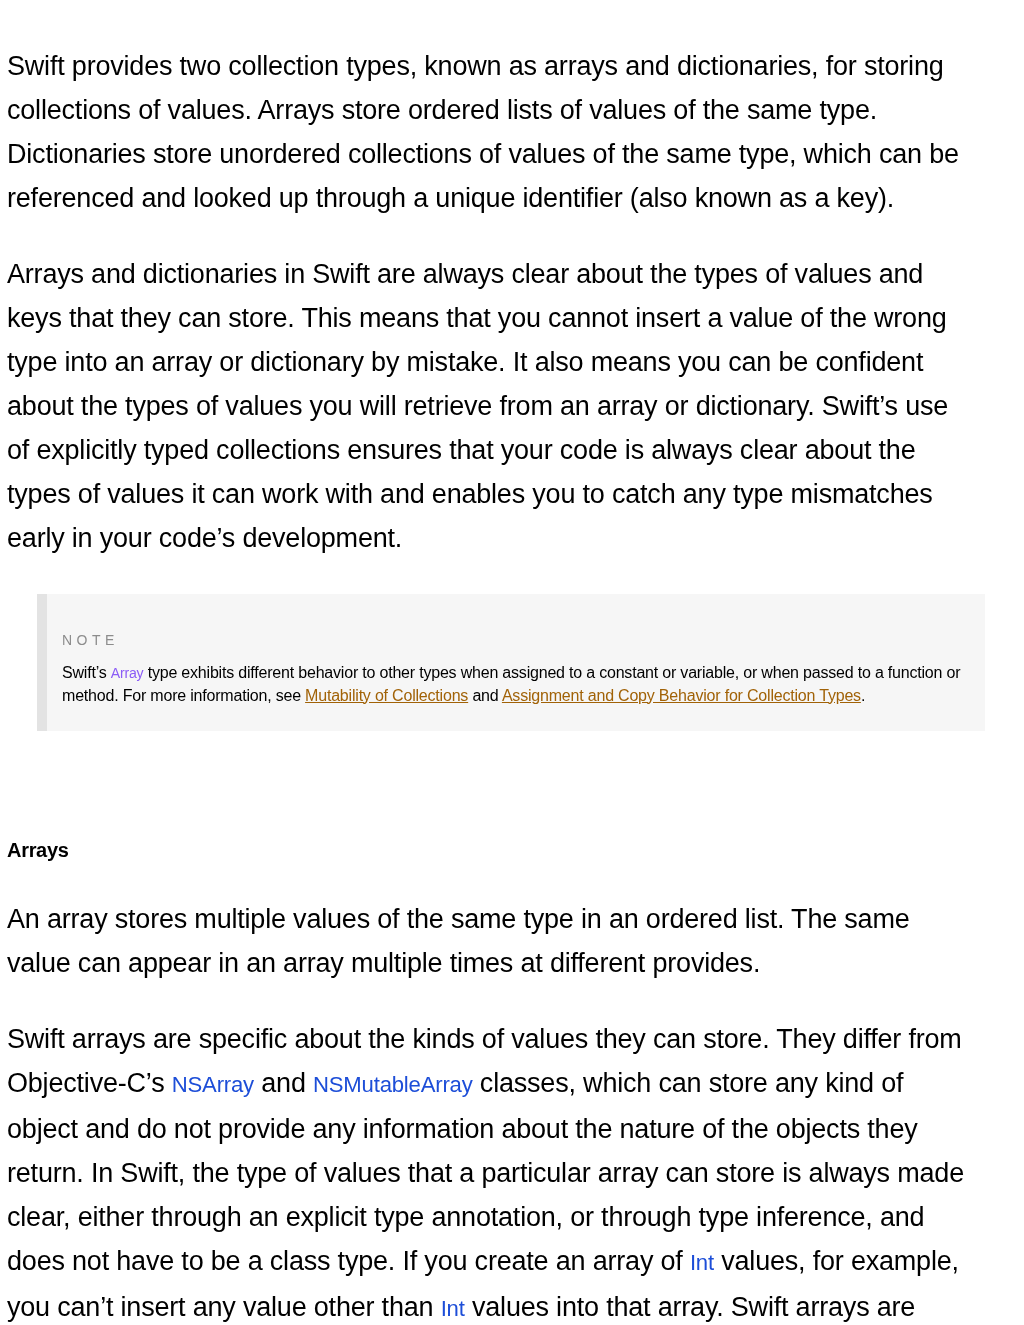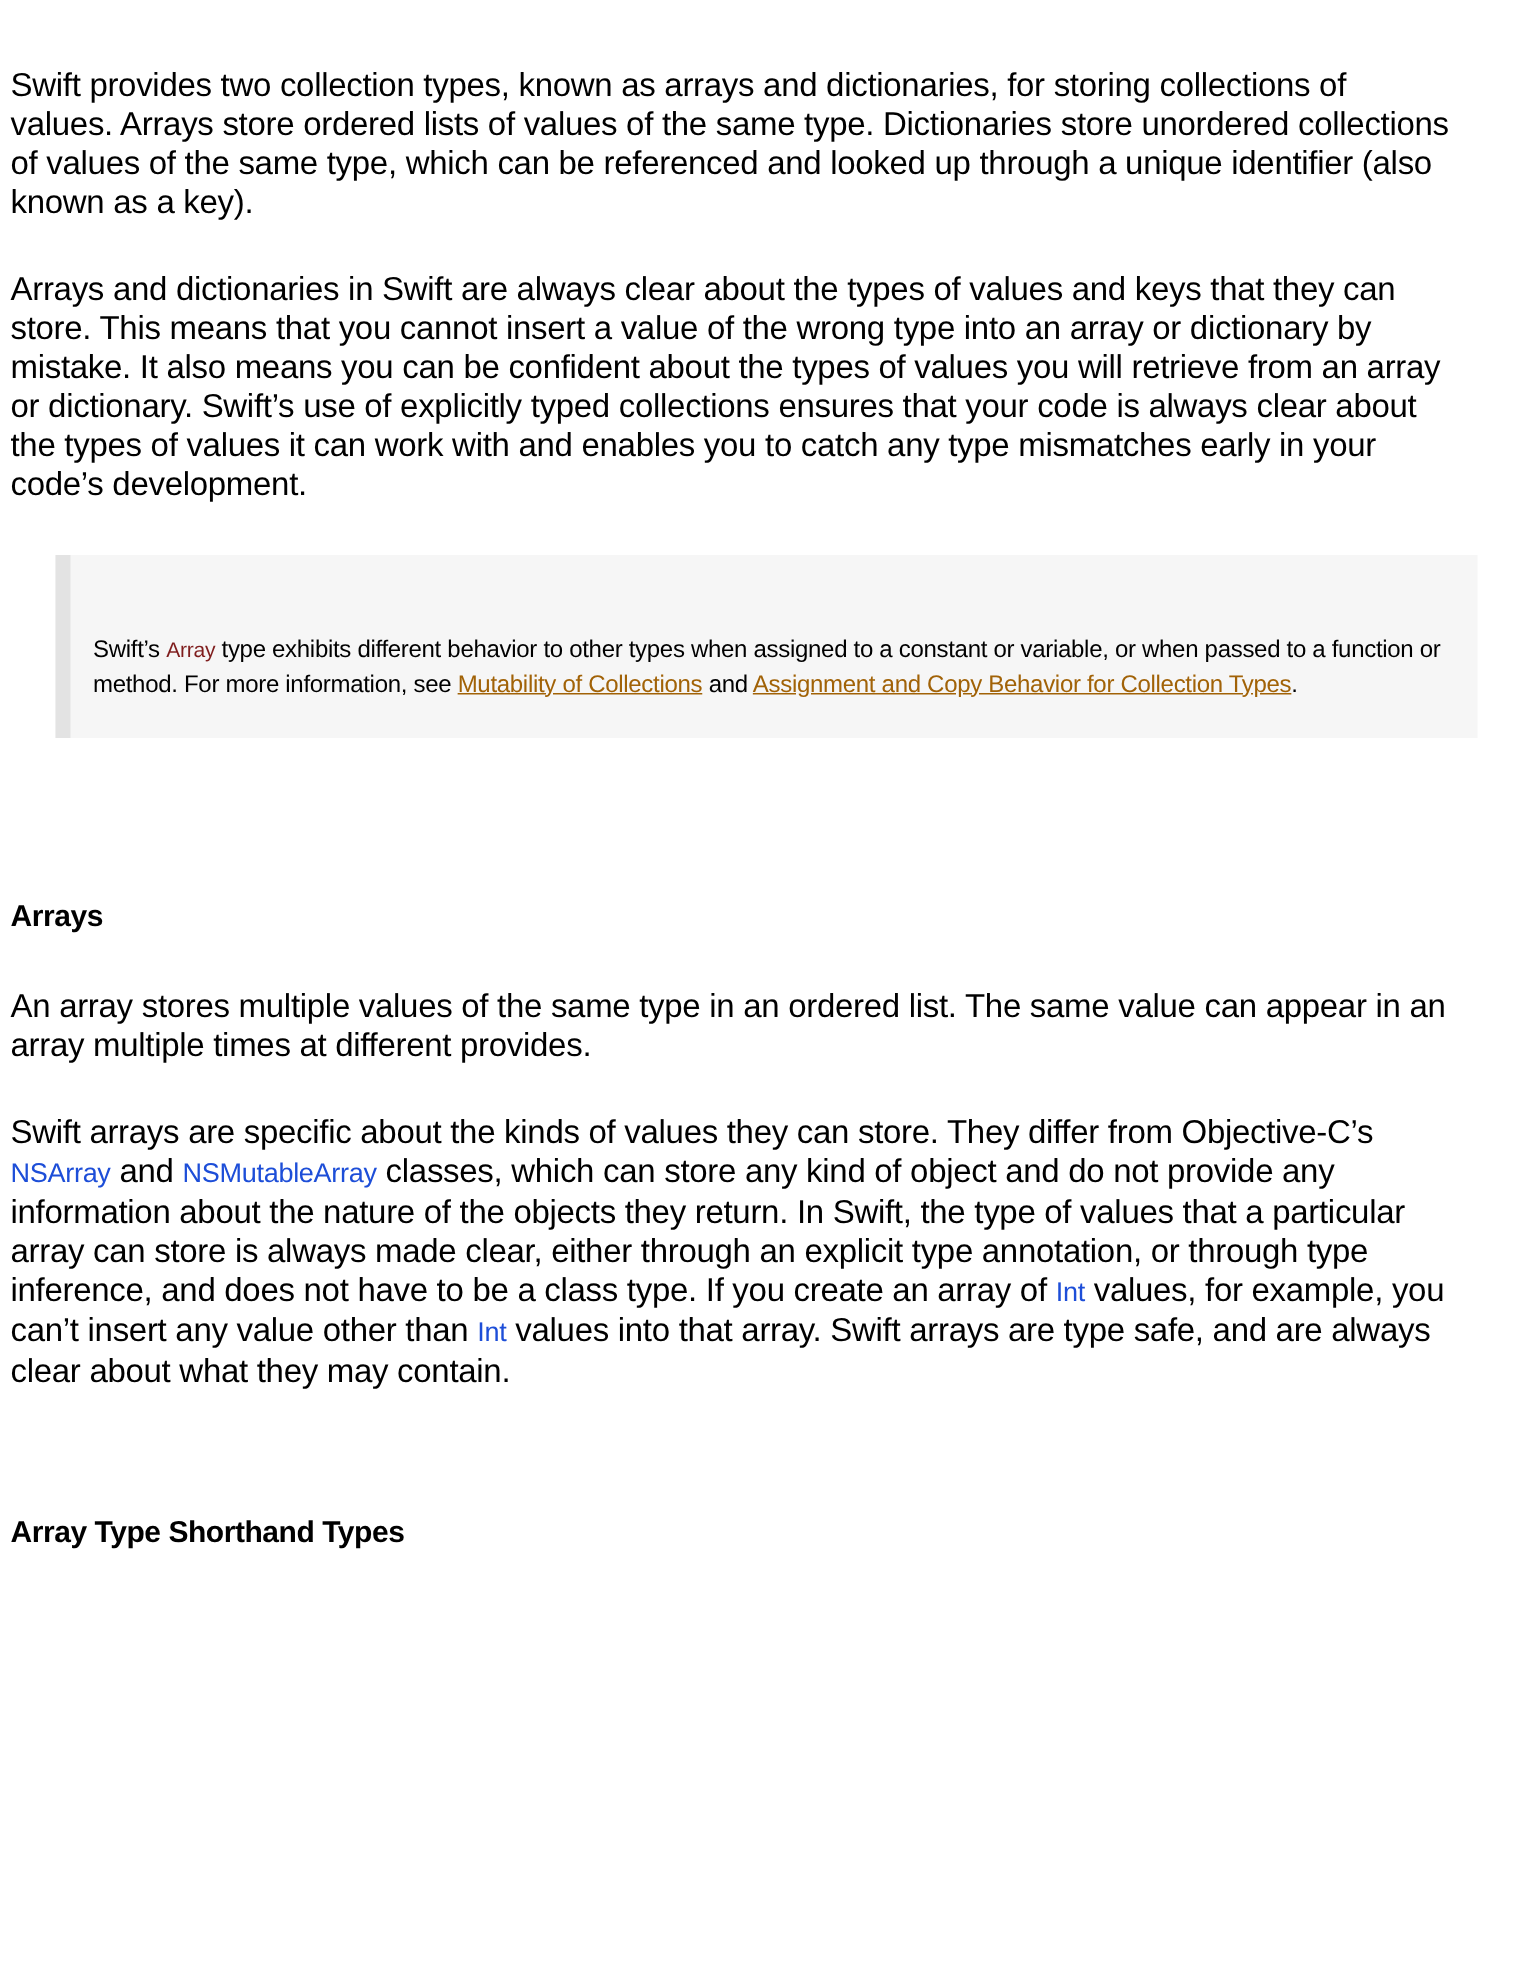--- a/index.html
+++ b/index.html
@@ -28,22 +28,22 @@
   h2.section-heading {
     font-size: 20px;
     line-height: 30px;
     font-weight: 700;
     letter-spacing: -0.3px;
     margin: 0;
   }
   h2.arrays-heading { margin-top: 104px; }
   h2.shorthand-heading { margin-top: 80px; }
   p.body-para {
-    font-size: 22px;
-    line-height: 26px;
+    font-size: 27px;
+    line-height: 44px;
     letter-spacing: -0.2px;
     max-width: 963px;
     margin: 32px 0 0 0;
   }
   p.first-para { margin-top: 44px; }
   .code {
     font-family: "Liberation Sans", sans-serif;
     color: #1d4ed8;
     font-size: 0.82em;
     letter-spacing: -0.2px;
@@ -64,39 +64,40 @@
   .note-body {
     margin-top: 14px;
     font-size: 16px;
     line-height: 22.5px;
     letter-spacing: -0.2px;
     max-width: 900px;
     color: #000000;
   }
   .note-body .code {
     font-size: 0.88em;
-    color: #7f1d1d;
+    color: #8b5cf6;
   }
   a.doc-link {
     color: #a16207;
     text-decoration: underline;
     cursor: pointer;
   }
 </style>
 </head>
 <body>
 
 <div class="page">
 
 
   <p class="body-para first-para">Swift provides two collection types, known as arrays and dictionaries, for storing collections of values. Arrays store ordered lists of values of the same type. Dictionaries store unordered collections of values of the same type, which can be referenced and looked up through a unique identifier (also known as a key).</p>
 
   <p class="body-para">Arrays and dictionaries in Swift are always clear about the types of values and keys that they can store. This means that you cannot insert a value of the wrong type into an array or dictionary by mistake. It also means you can be confident about the types of values you will retrieve from an array or dictionary. Swift’s use of explicitly typed collections ensures that your code is always clear about the types of values it can work with and enables you to catch any type mismatches early in your code’s development.</p>
 
   <div class="note-box">
+    <div class="note-label">NOTE</div>
     <div class="note-body"><span>Swift’s </span><span class="code">Array</span><span> type exhibits different behavior to other types when assigned to a constant or variable, or when passed to a function or method. For more information, see </span><a class="doc-link">Mutability of Collections</a><span> and </span><a class="doc-link">Assignment and Copy Behavior for Collection Types</a><span>.</span></div>
   </div>
 
   <h2 class="section-heading arrays-heading">Arrays</h2>
 
   <p class="body-para">An array stores multiple values of the same type in an ordered list. The same value can appear in an array multiple times at different provides.</p>
 
   <p class="body-para"><span>Swift arrays are specific about the kinds of values they can store. They differ from Objective-C’s </span><span class="code">NSArray</span><span> and </span><span class="code">NSMutableArray</span><span> classes, which can store any kind of object and do not provide any information about the nature of the objects they return. In Swift, the type of values that a particular array can store is always made clear, either through an explicit type annotation, or through type inference, and does not have to be a class type. If you create an array of </span><span class="code">Int</span><span> values, for example, you can’t insert any value other than </span><span class="code">Int</span><span> values into that array. Swift arrays are type safe, and are always clear about what they may contain.</span></p>
 
   <h2 class="section-heading shorthand-heading">Array Type Shorthand Types</h2>

